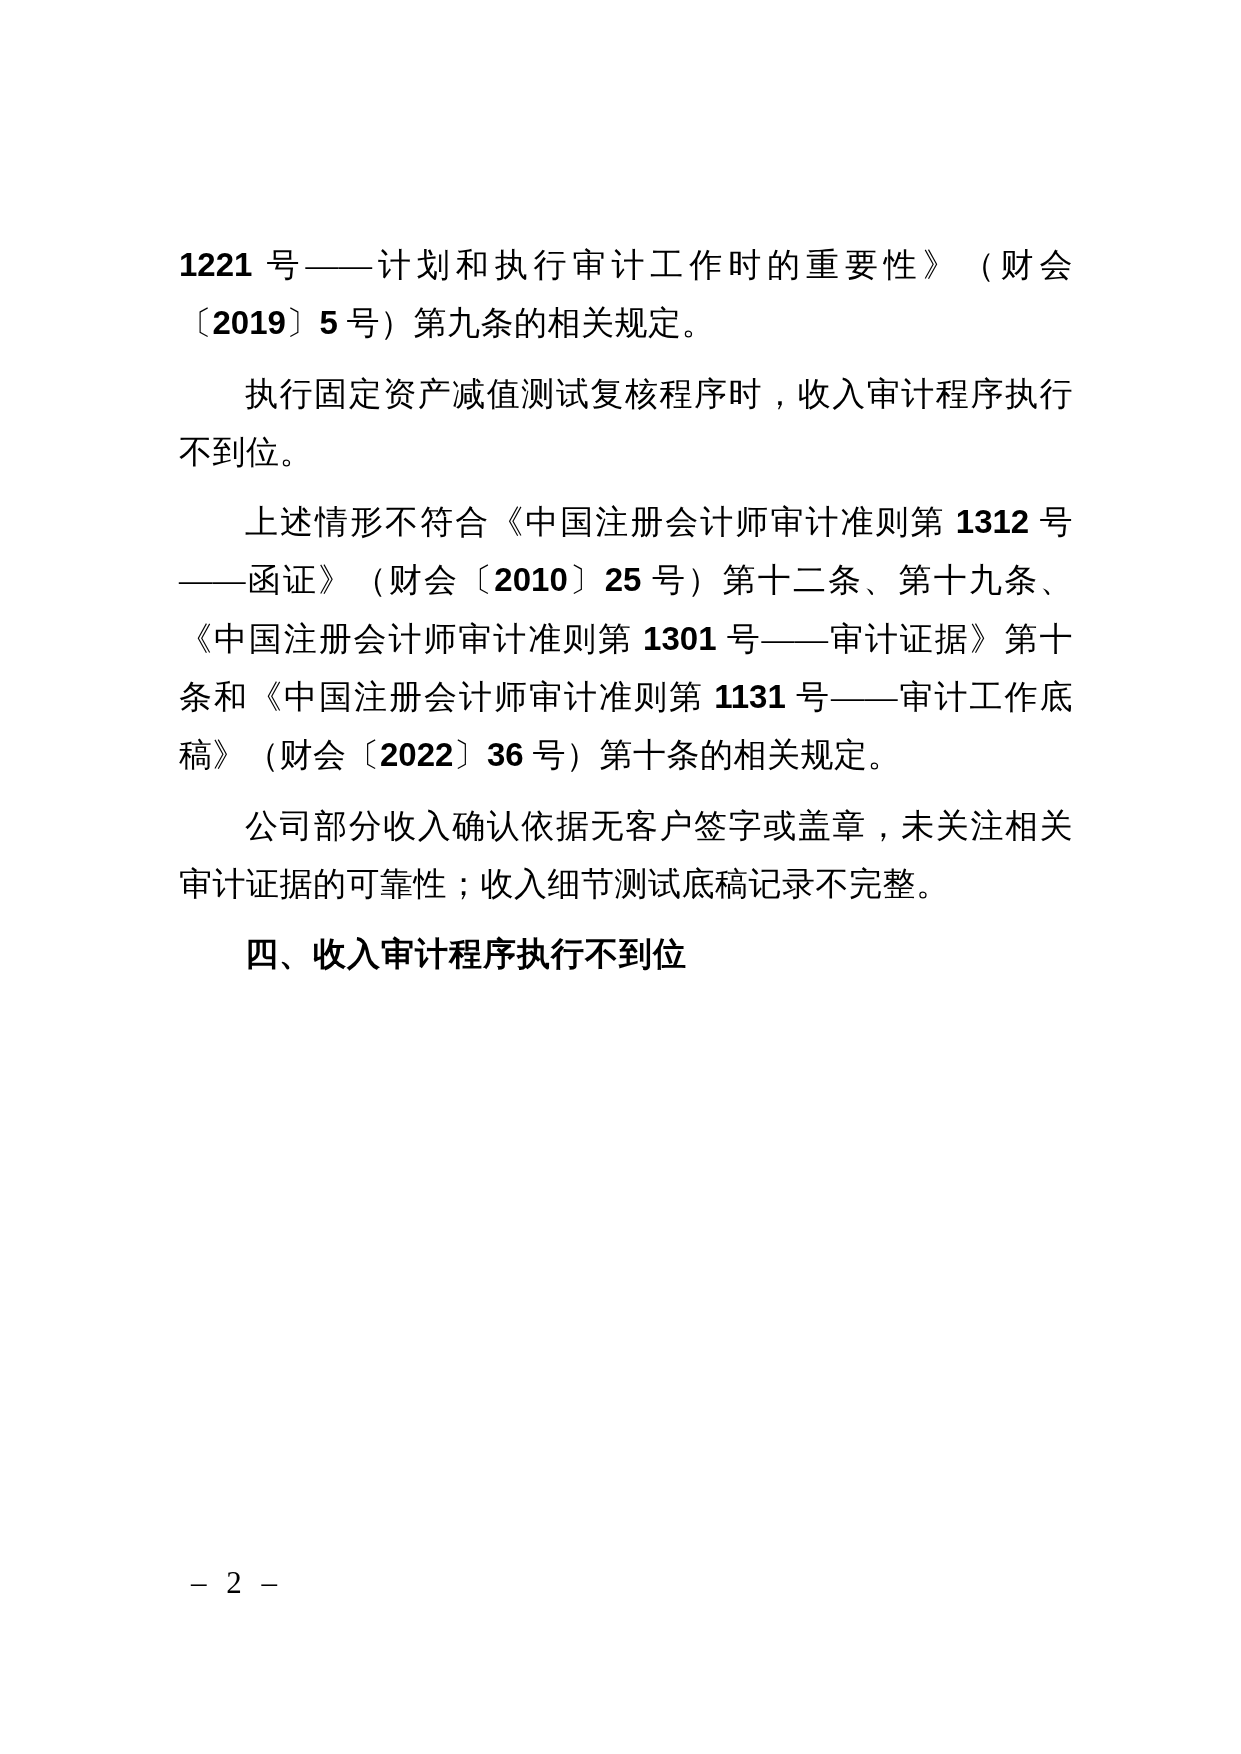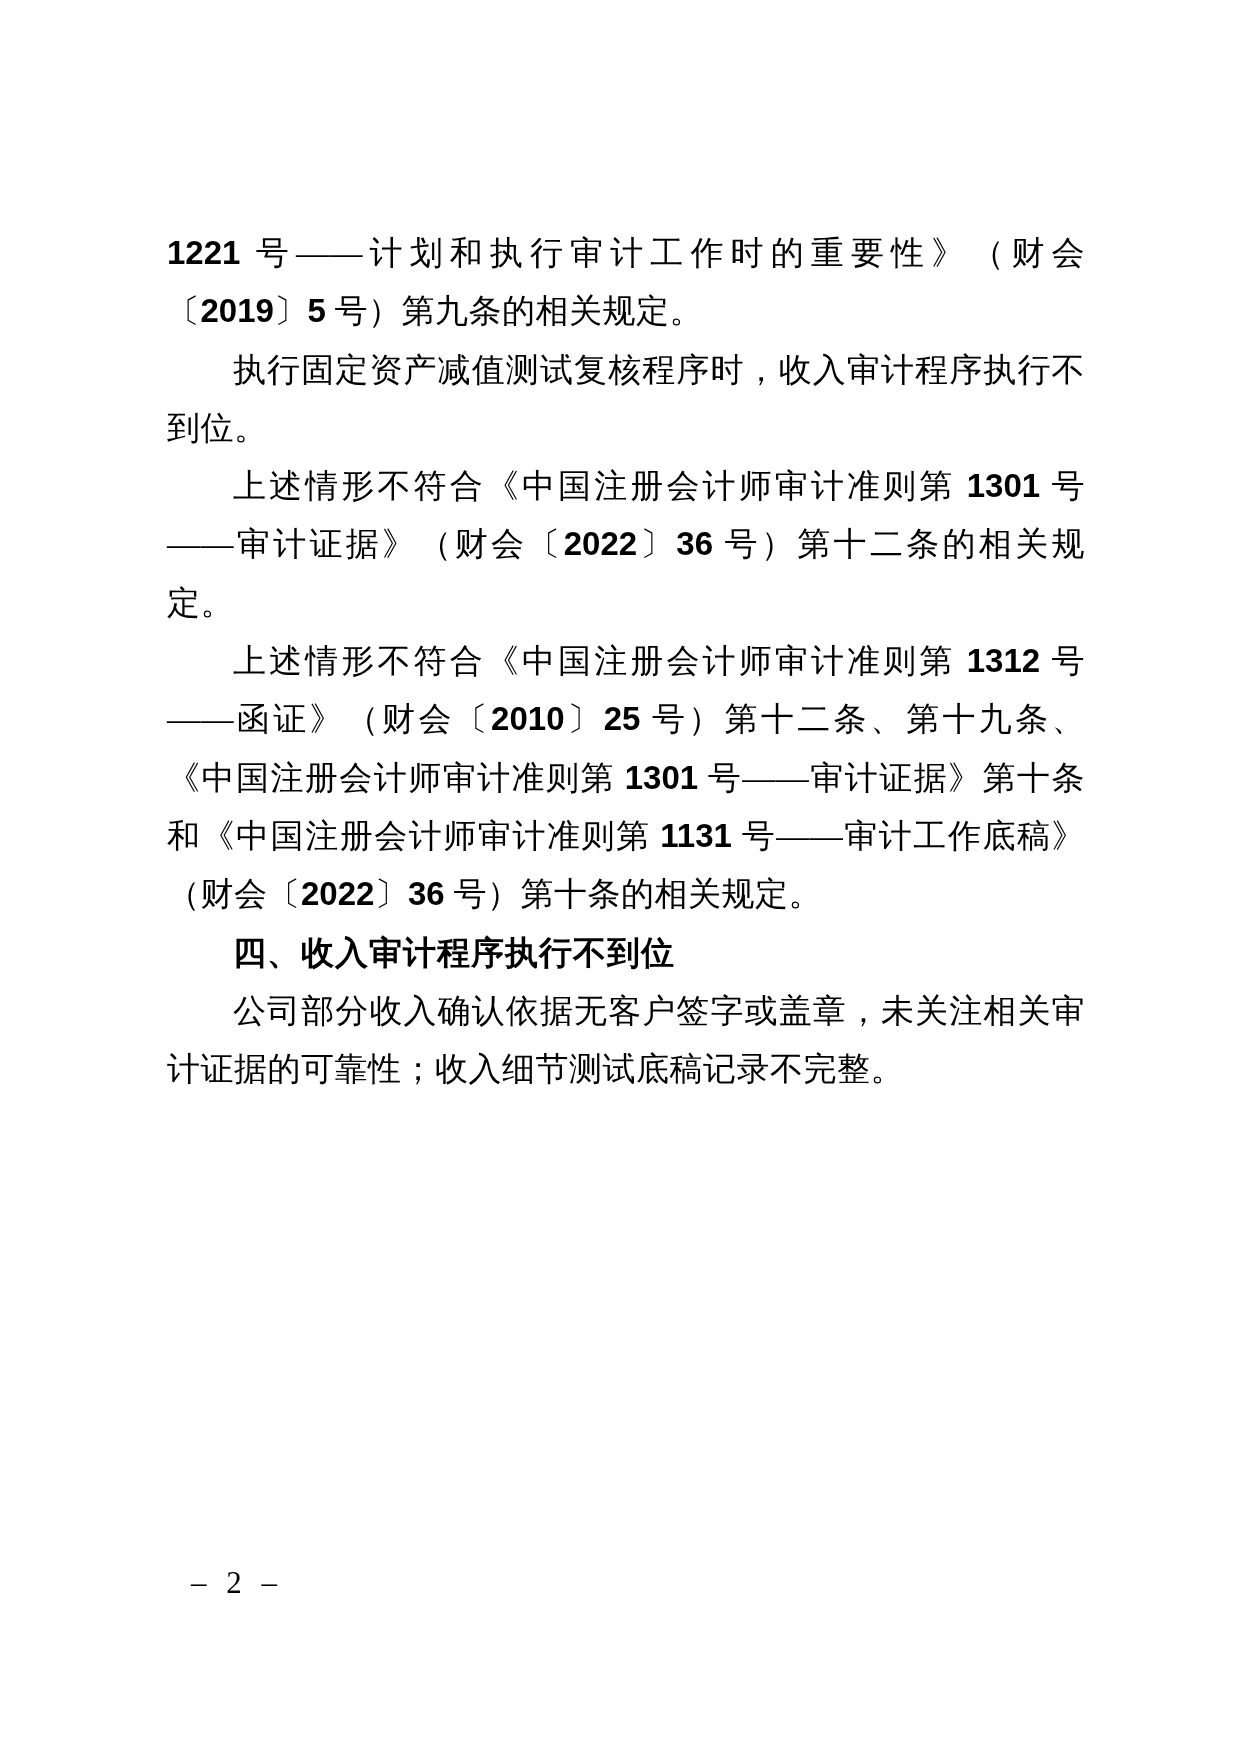--- a/index.html
+++ b/index.html
@@ -20,21 +20,21 @@
     position: absolute;
     left: 167px;
     top: 224px;
     width: 918px;
     font-size: 33px;
     line-height: 58.3px;
     text-align: justify;
     letter-spacing: 0.5px;
   }
   .doc-block {
-    margin: 0;
+    margin: 12px;
     text-indent: 66px;
   }
   .doc-block.continuation {
     text-indent: 0;
   }
   .doc-block.heading {
     font-family: "Liberation Sans", "DejaVu Sans", sans-serif;
     font-weight: 700;
     letter-spacing: 1px;
   }
@@ -54,19 +54,18 @@
     color: #000000;
   }
 </style>
 </head>
 <body>
 
 <div class="page">
   <div class="content">
     <p class="doc-block continuation"><span class="num">1221</span> 号——计划和执行审计工作时的重要性》（财会〔<span class="num">2019</span>〕<span class="num">5</span> 号）第九条的相关规定。</p>
     <p class="doc-block">执行固定资产减值测试复核程序时，收入审计程序执行不到位。</p>
-    <p class="doc-block">上述情形不符合《中国注册会计师审计准则第 <span class="num">1301</span> 号——审计证据》（财会〔<span class="num">2022</span>〕<span class="num">36</span> 号）第十二条的相关规定。</p>
     <p class="doc-block">上述情形不符合《中国注册会计师审计准则第 <span class="num">1312</span> 号——函证》（财会〔<span class="num">2010</span>〕<span class="num">25</span> 号）第十二条、第十九条、《中国注册会计师审计准则第 <span class="num">1301</span> 号——审计证据》第十条和《中国注册会计师审计准则第 <span class="num">1131</span> 号——审计工作底稿》（财会〔<span class="num">2022</span>〕<span class="num">36</span> 号）第十条的相关规定。</p>
+    <p class="doc-block">公司部分收入确认依据无客户签字或盖章，未关注相关审计证据的可靠性；收入细节测试底稿记录不完整。</p>
     <p class="doc-block heading">四、收入审计程序执行不到位</p>
-    <p class="doc-block">公司部分收入确认依据无客户签字或盖章，未关注相关审计证据的可靠性；收入细节测试底稿记录不完整。</p>
   </div>
   <div class="page-number">– 2 –</div>
 </div>
 
 </body></html>

